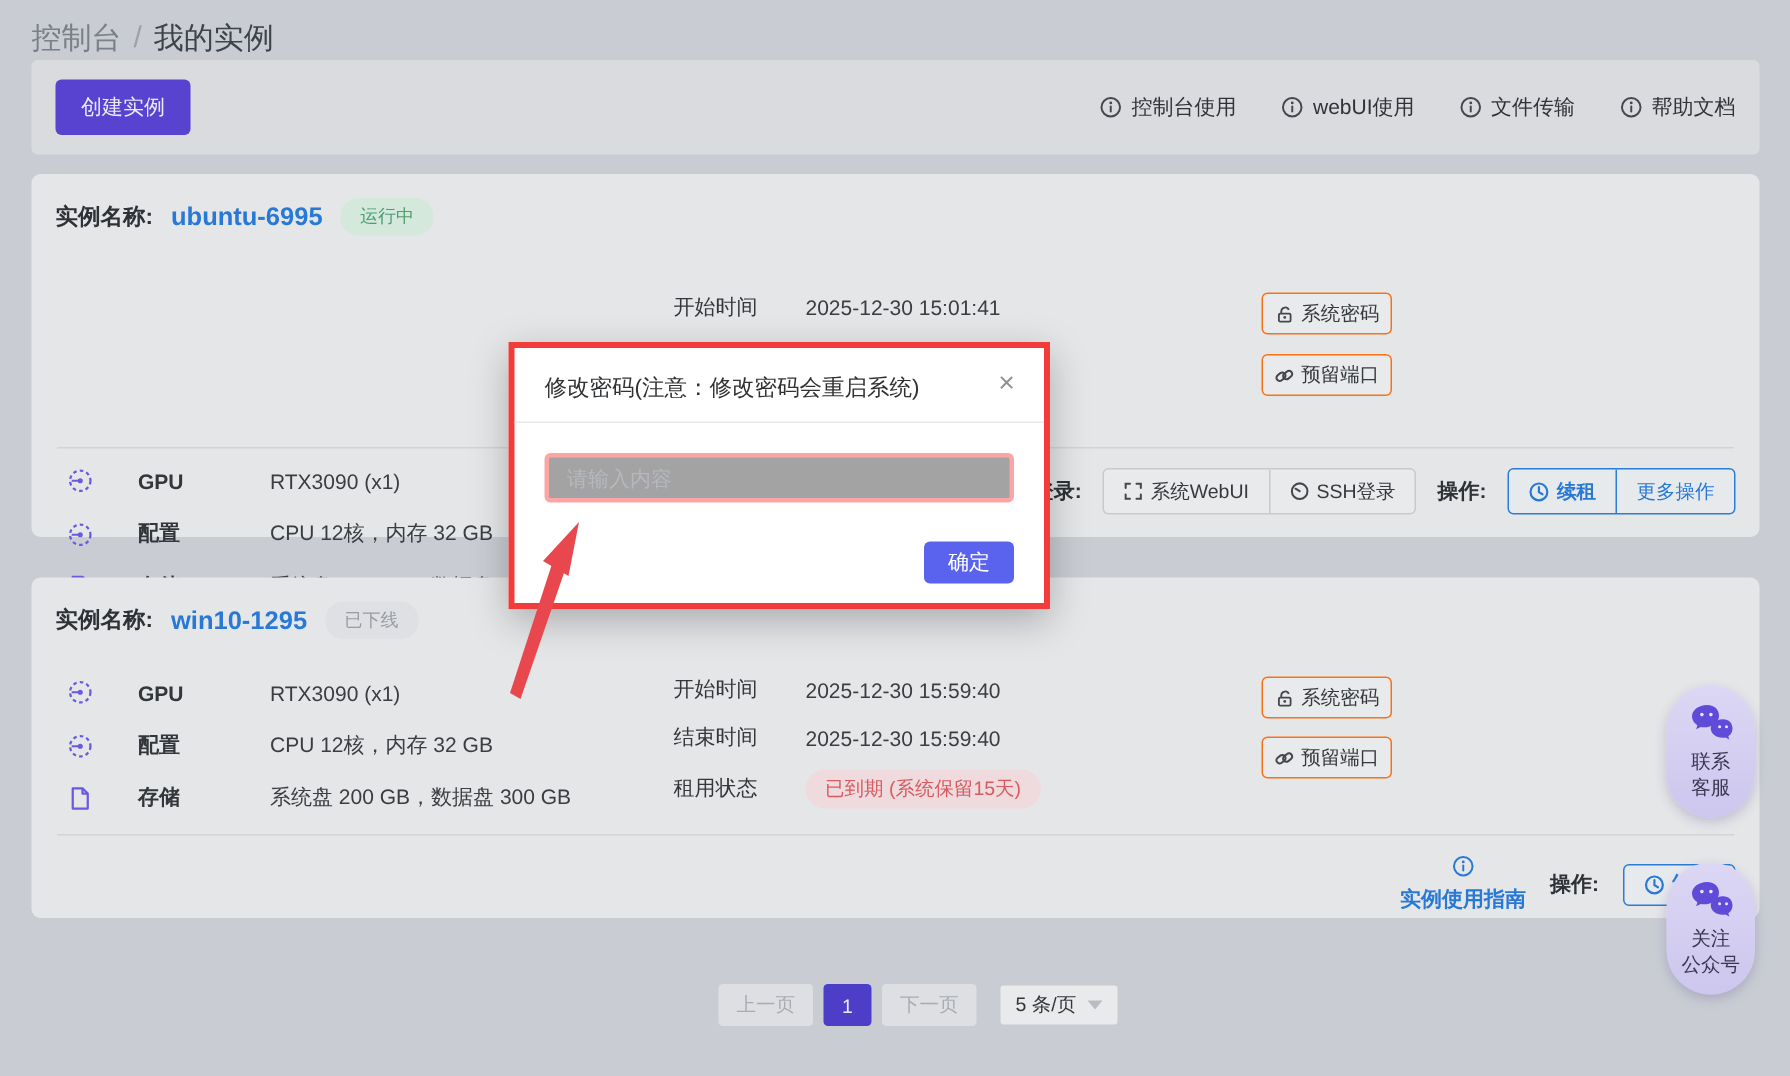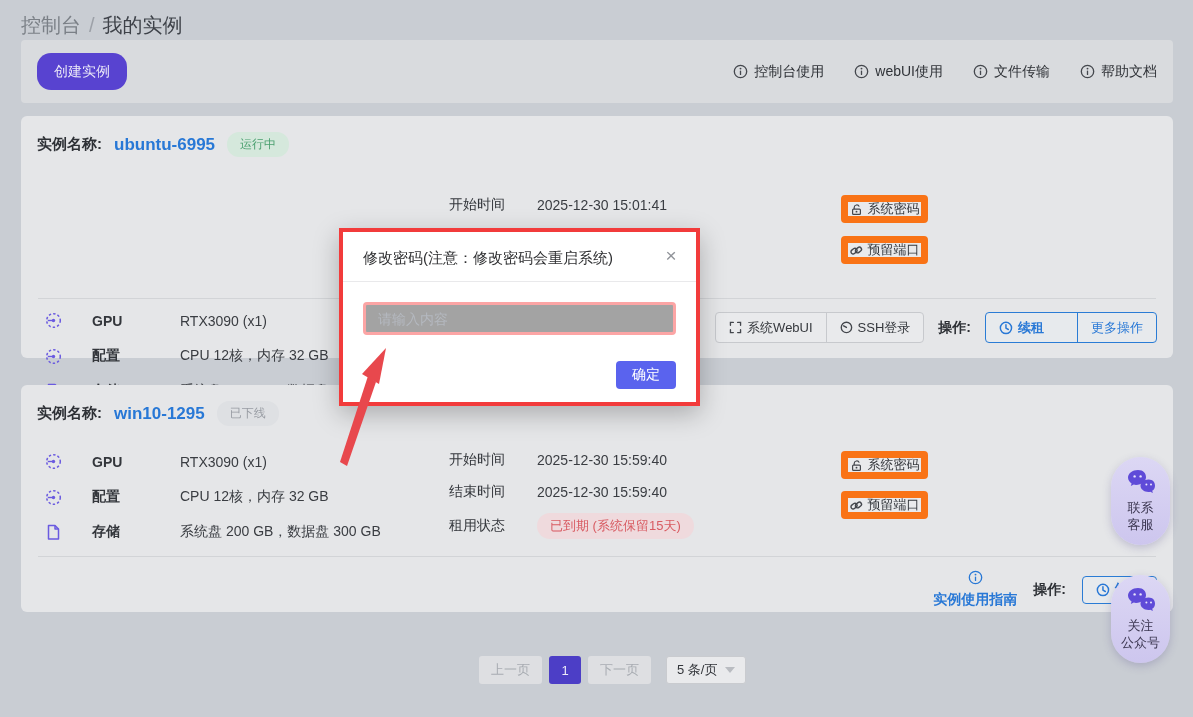--- a/index.html
+++ b/index.html
@@ -15,21 +15,21 @@
   
   .breadcrumb { left:21px; top:12px; font-size:20px; display:flex; gap:8px; align-items:center; }
   .bc-root { color:#7b8087; }
   .bc-sep { color:#9da1a8; }
   .bc-current { color:#3e4249; }
 
   
   .toolbar { left:21px; top:40px; width:1152px; height:63px; background:#d9dbde; border-radius:4px; }
   .create-btn {
     position:absolute; left:16px; top:13px; width:90px; height:37px;
-    background:#5843d0; color:#eceaf8; border:none; border-radius:14px;
+    background:#5843d0; color:#eceaf8; border:none; border-radius:4px;
     font-size:14px; font-family:inherit; cursor:pointer;
   }
   .help-links { position:absolute; right:16px; top:0; height:63px; display:flex; align-items:center; gap:30px; }
   .help-link { display:flex; align-items:center; gap:6px; font-size:14px; color:#2f3237; cursor:pointer; }
 
   
   .i-info { width:15px; height:15px; flex:0 0 auto; }
 
   
   .card { left:21px; width:1152px; background:#e5e6e8; border-radius:6px; }
@@ -47,36 +47,36 @@
   .spec-label { margin-left:30px; width:88px; font-size:14px; color:#33363b;font-weight:bold; }
   .spec-value { font-size:14px; color:#3a3d42; white-space:nowrap; }
 
   .time-row { position:absolute; left:428px; display:flex; align-items:center; }
   .time-label { width:88px; font-size:14px; color:#33363b; }
   .time-value { font-size:14px; color:#3a3d42; white-space:nowrap; }
   .expired-pill { font-size:13px; color:#d85b62; background:#efdadd; padding:4px 13px; border-radius:13px; }
 
   .side-btn {
     position:absolute; left:820px; width:87px; height:28px;
-    background:#e9eaec; border:7px solid #f97316; border-radius:4px;
+    background:#e9eaec; border:1px solid #f97316; border-radius:4px;
     display:flex; align-items:center; justify-content:center; gap:5px;
     font-size:13px; color:#35383d; cursor:pointer;
   }
   .side-btn svg { width:13px; height:13px; }
 
   .card-divider { position:absolute; left:17px; right:17px; height:1px; background:#d2d4d7; }
 
   .footer-row { position:absolute; right:16px; display:flex; align-items:center; }
   .footer-label { font-size:14px; font-weight:bold; color:#2e3136; }
   .btn-group { display:flex; border:1px solid #c7c9cd; border-radius:4px; overflow:hidden; background:#e9eaec; }
   .btn-group .seg { display:flex; align-items:center; gap:5px; padding:0 13px; height:29px; font-size:13px; color:#35383d; cursor:pointer; }
   .btn-group .seg + .seg { border-left:1px solid #c7c9cd; }
   .btn-group.blue { border-color:#2a7cd5; background:#e7eaed; }
   .btn-group.blue .seg { color:#2878d6; }
-  .btn-group.blue .seg + .seg { border-left-color:#2a7cd5;margin-left:20px; }
+  .btn-group.blue .seg + .seg { border-left-color:#2a7cd5; }
   .seg-strong { font-weight:bold; font-size:14px; }
   .guide-link { display:flex; align-items:center; gap:6px; font-size:14px; font-weight:bold; color:#2878d6; cursor:pointer;flex-direction:column; }
   .renew-solo { display:flex; align-items:center; gap:5px; height:28px; padding:0 13px; border:1px solid #2a7cd5; border-radius:4px; background:#e7eaed; color:#2878d6; font-size:14px; font-weight:bold; cursor:pointer; }
 
   
   .pagination { left:479px; top:656px; display:flex; align-items:center; gap:7px; }
   .page-btn { height:28px; padding:0 12px; display:flex; align-items:center; font-size:13px; border-radius:3px; background:#dedfe2; color:#a8acb2; cursor:pointer; }
   .page-num { width:32px; height:28px; display:flex; align-items:center; justify-content:center; font-size:13px; border-radius:3px; background:#4c3ec6; color:#eceaf8; cursor:pointer; }
   .page-size { margin-left:8px; height:28px; padding:0 10px; display:flex; align-items:center; gap:8px; font-size:13px; color:#33363b; background:#e9eaec; border:1px solid #c9cbcf; border-radius:3px; cursor:pointer; }
   .caret-down { width:0; height:0; border-left:5px solid transparent; border-right:5px solid transparent; border-top:6px solid #b9bcc1; }

